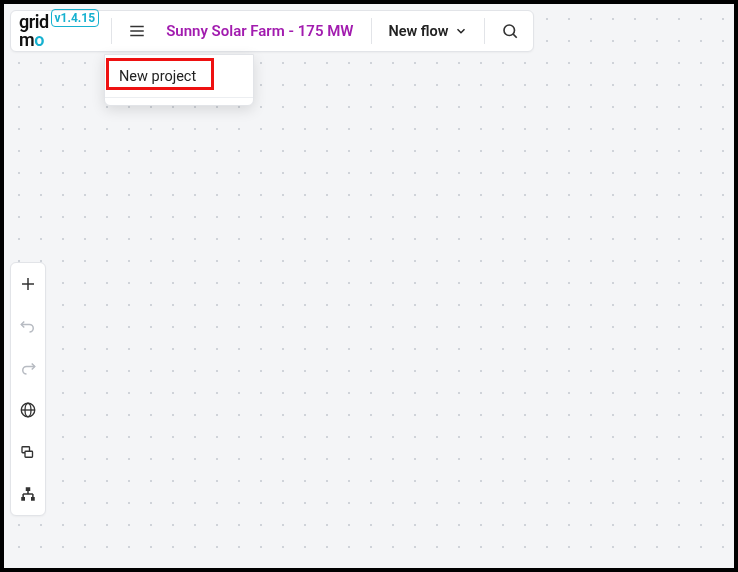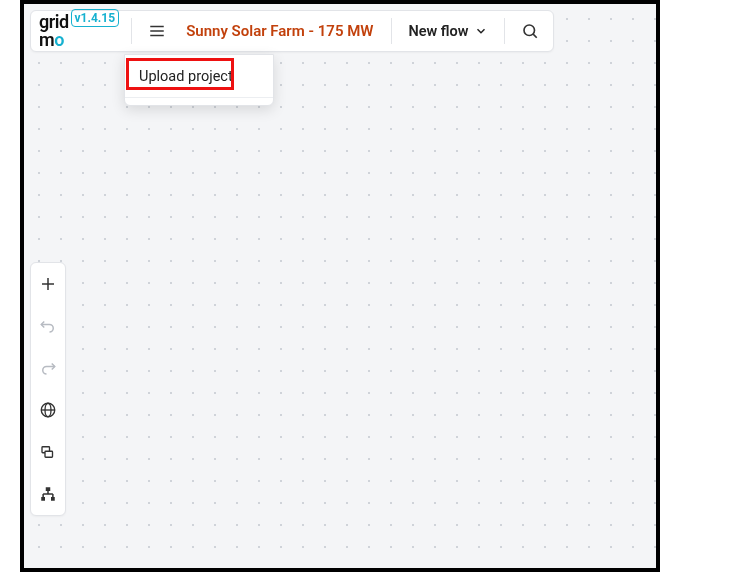--- a/index.html
+++ b/index.html
@@ -1,17 +1,17 @@
 <!DOCTYPE html>
 <html><head>
 <meta charset="utf-8">
 <style>
   * { box-sizing: border-box; margin: 0; padding: 0; }
   html, body { width: 738px; height: 572px; overflow: hidden; font-family: -apple-system, BlinkMacSystemFont, "Segoe UI", Roboto, Arial, sans-serif; }
-  .frame { width: 640px; height: 572px; border: 4px solid #000; background: #f5f5f7; position: relative; margin-left: 20px; }
+  .frame { width: 738px; height: 572px; border: 4px solid #000; background: #f5f5f7; position: relative; }
   .canvas-bg {
     position: absolute; inset: 0;
     background-color: #f4f5f7;
     background-image: radial-gradient(#cfd3d9 1px, transparent 1px);
     background-size: 22px 22px;
     background-position: 4px 4px;
   }
   .topbar {
     position: absolute; top: 6px; left: 6px;
     height: 42px; display: flex; align-items: center;
@@ -19,21 +19,21 @@
     padding: 0 6px 0 8px; gap: 2px;
     box-shadow: 0 1px 2px rgba(0,0,0,0.04);
   }
   .logo { display:flex; align-items: baseline; padding-right: 4px; }
   .logo-main { font-weight: 600; font-size: 18px; letter-spacing: -0.5px; color: #111; line-height: 1; }
   .logo-main .i { color:#111; }
   .logo-main .o { color:#16b1d0; }
   .logo-ver { font-size: 12px; font-weight: 700; color:#16b1d0; padding:1px 3px; border:1px solid #16b1d0; border-radius:4px; margin-left:2px; position: relative; top:-6px;}
   .vdiv { width:1px; height:26px; background:#e2e4e8; margin: 0 6px; }
   .iconbtn { width: 34px; height: 34px; display:flex; align-items:center; justify-content:center; border-radius:4px; cursor:pointer; color:#333; }
-  .project-name { color:#c2410c; font-weight:600; font-size:15px; padding: 0 10px; cursor:pointer; white-space: nowrap; }
+  .project-name { color:#a21caf; font-weight:600; font-size:15px; padding: 0 10px; cursor:pointer; white-space: nowrap; }
   .newflow { display:flex; align-items:center; gap:5px; font-weight:600; font-size:14.5px; color:#222; padding:0 8px; cursor:pointer;}
   .dropdown {
     position:absolute; top:50px; left:100px; width:150px;
     background:#fff; border:1px solid #e2e4e8; border-radius:0 0 6px 6px;
     box-shadow: 0 4px 14px rgba(0,0,0,0.12);
     padding: 4px 0;
   }
   .dropdown-item {
     padding: 9px 14px; font-size:14.5px; color:#222; cursor:pointer;
     display:flex; align-items:center; gap:8px;
@@ -83,21 +83,21 @@
     <div class="iconbtn">
       <svg width="18" height="18" viewBox="0 0 24 24" fill="none" stroke="currentColor" stroke-width="2.2">
           <circle cx="11" cy="11" r="7"></circle>
           <line x1="21" y1="21" x2="16.2" y2="16.2"></line>
         </svg>
     </div>
   </div>
 
   <div class="dropdown">
     <div class="dropdown-item">
-      <span>Upload project</span>
+      <span>New project</span>
     </div>
     <div class="dd-sep"></div>
   </div>
 
   <div class="highlight-box" style="top:54px; left:102px; width:108px; height:32px;"></div>
 
   <div class="side-toolbar">
     <div class="side-btn">
       <svg width="18" height="18" viewBox="0 0 24 24" fill="none" stroke="currentColor" stroke-width="2">
           <line x1="12" y1="4" x2="12" y2="20"></line>

